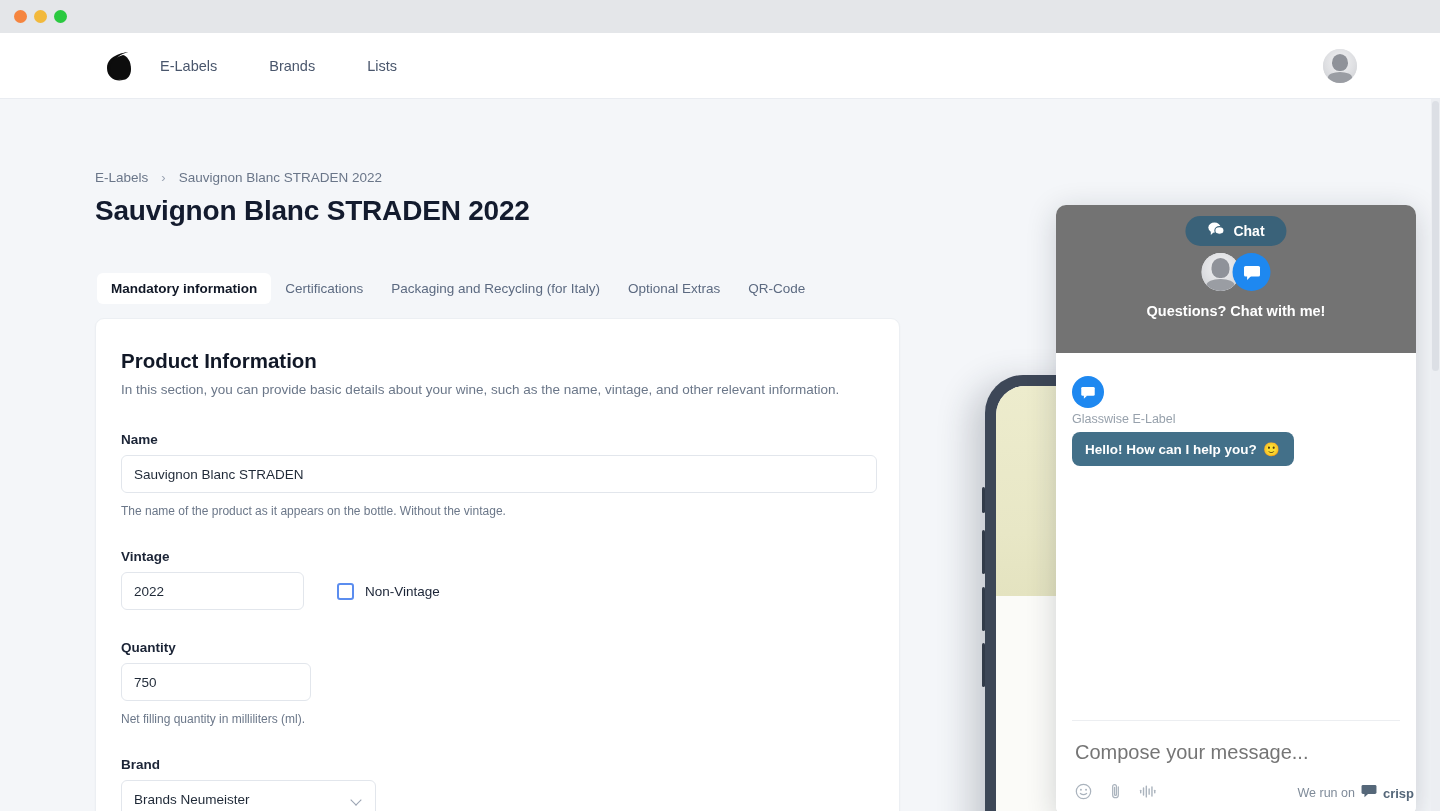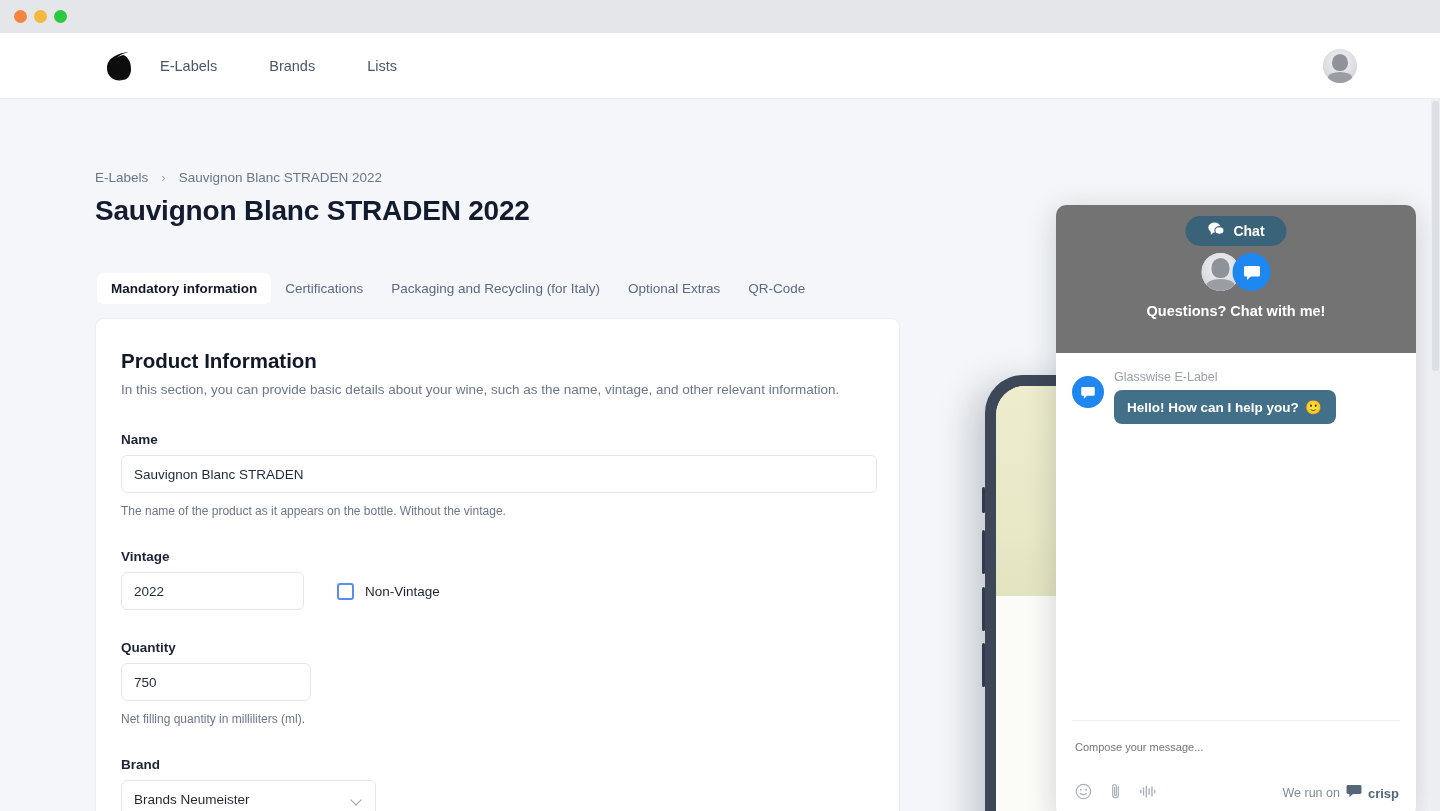--- a/index.html
+++ b/index.html
@@ -406,21 +406,21 @@
     font-size: 12.5px;
   }
 
   #chat-body {
     position: absolute;
     left: 0; top: 148px;
     width: 100%; height: 367px;
     background: #ffffff;
     padding: 17px 16px 0 16px;
   }
-  .msg-row { display: flex; align-items: flex-start; gap: 10px; }
+  .msg-row { display: flex; align-items: flex-start; gap: 4px; flex-direction: column; }
   .msg-avatar {
     width: 32px; height: 32px;
     border-radius: 50%;
     background: #1e88f0;
     display: flex;
     align-items: center;
     justify-content: center;
     flex: 0 0 32px;
     margin-top: 6px;
   }
@@ -454,35 +454,35 @@
     left: 0; top: 516px;
     width: 100%; height: 95px;
     background: #ffffff;
   }
   #compose-input {
     position: absolute;
     left: 19px; top: 20px;
     width: 300px;
     border: none;
     outline: none;
-    font-size: 11px;
+    font-size: 20px;
     color: #9aa4b0;
     font-family: "Liberation Sans", sans-serif;
     background: transparent;
   }
   #compose-tools {
     position: absolute;
     left: 19px; top: 62px;
     display: flex;
     align-items: center;
     gap: 16px;
   }
   #crisp-brand {
     position: absolute;
-    right: 17px; top: 63px;
+    right: 2px; top: 63px;
     display: flex;
     align-items: center;
     gap: 6px;
   }
   #crisp-run-label {
     font-size: 12.5px;
     color: #7f8b99;
   }
   #crisp-word {
     font-size: 13px;

